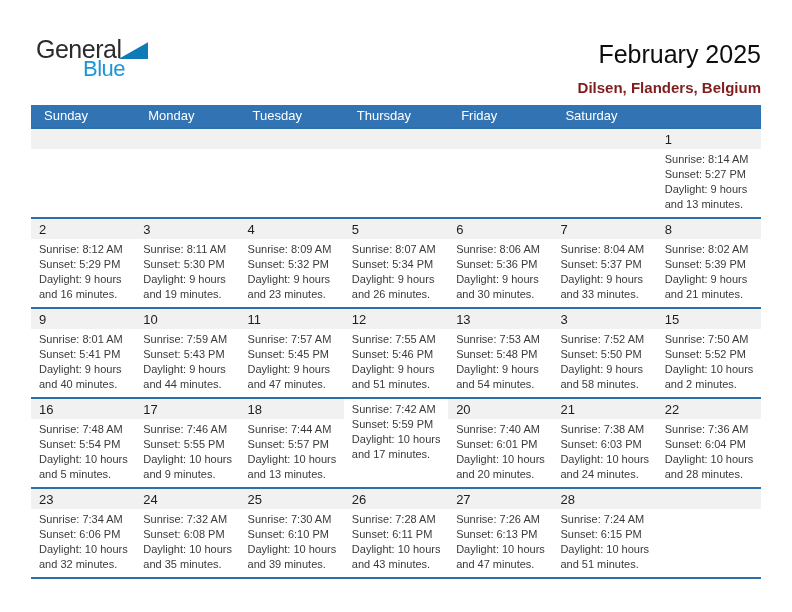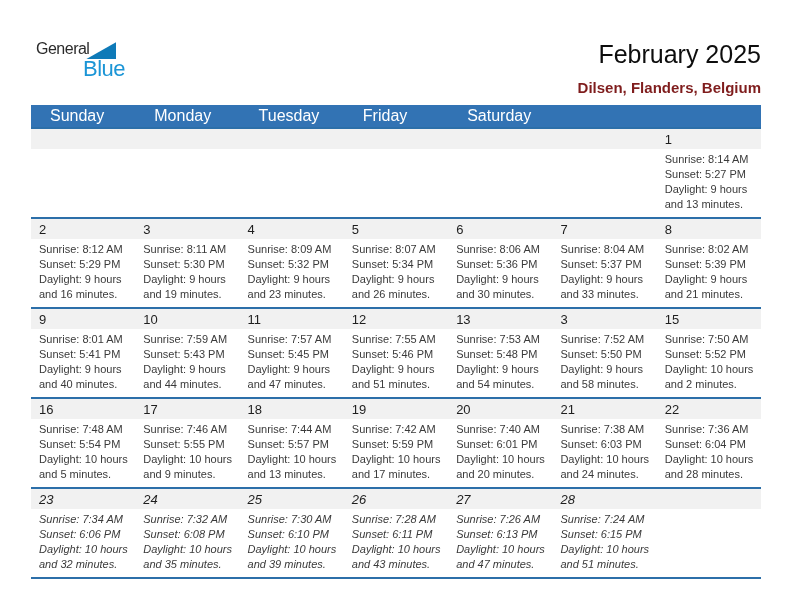--- a/index.html
+++ b/index.html
@@ -4,38 +4,38 @@
 <style>
   html,body{margin:0;padding:0;}
   body{
     width:792px;height:612px;position:relative;background:#ffffff;
     font-family:"Liberation Sans","DejaVu Sans",sans-serif;
     -webkit-font-smoothing:antialiased;
   }
   
   .logo{position:absolute;left:36px;top:38px;width:120px;}
   .logo-top{display:flex;align-items:flex-end;}
-  .logo-general{font-size:16px;letter-spacing:-0.5px;color:#2b2b2b;line-height:22px;}
+  .logo-general{font-size:25px;letter-spacing:-0.5px;color:#2b2b2b;line-height:22px;}
   .logo-tri{width:30px;height:17px;margin-left:-3px;margin-bottom:1px;
     background:var(--logo-triangle);
     clip-path:polygon(0 100%,100% 0,100% 100%);}
   .logo-blue{display:block;font-size:22px;letter-spacing:-0.5px;line-height:18px;
     color:var(--logo-blue);margin-left:47px;}
   
   .titleblock{position:absolute;right:31px;top:40px;text-align:right;}
   .page-title{font-size:25px;font-weight:400;color:#0d0d0d;line-height:28px;}
   .page-subtitle{font-size:15px;font-weight:700;color:#7f1d1d;margin-top:11px;}
   
   .calendar{position:absolute;left:31px;top:105px;width:730px;}
   .weekday-header{display:grid;grid-template-columns:repeat(7,1fr);
     background:var(--header-blue);height:22px;}
-  .weekday-cell{color:#ffffff;font-size:16px;line-height:22px;padding-left:19px;
+  .weekday-cell{color:#ffffff;font-size:13px;line-height:22px;padding-left:13px;
     overflow:hidden;white-space:nowrap;}
   .week-row{border-top:2px solid var(--row-line);height:88px;}
-  .week-row:last-child{border-bottom:2px solid var(--row-line);font-style:italic;}
+  .week-row:last-child{border-bottom:2px solid var(--row-line);}
   .week-grid{display:grid;grid-template-columns:repeat(7,1fr);height:100%;}
   .day-cell{overflow:hidden;}
   .day-number{background:var(--band-gray);height:20px;font-size:13px;color:#1e1e1e;
     padding-left:8px;line-height:21px;}
   .day-details{padding:3px 4px 0 8px;font-size:11px;line-height:15px;color:#3a3a3a;
     white-space:nowrap;}
 </style>
 </head>
 <body style="--header-blue: #3273B4; --row-line: #2C6FA9; --band-gray: #F1F1F1; --logo-blue: #1B95D6; --logo-triangle: #0E7AB8;">
 
@@ -50,20 +50,21 @@
 <div class="titleblock">
   <div class="page-title">February 2025</div>
   <div class="page-subtitle">Dilsen, Flanders, Belgium</div>
 </div>
 
 <div class="calendar">
   <div class="weekday-header">
     <div class="weekday-cell">Sunday</div>
     <div class="weekday-cell">Monday</div>
     <div class="weekday-cell">Tuesday</div>
+    <div class="weekday-cell">Thursday</div>
     <div class="weekday-cell">Friday</div>
     <div class="weekday-cell">Saturday</div>
   </div>
   <div id="weeks">
       <div class="week-row">
         <div class="week-grid">
           <div class="day-cell">
             <div class="day-number"></div>
           </div>
           <div class="day-cell">
@@ -249,21 +250,20 @@
           <div class="day-cell">
             <div class="day-number">18</div>
             <div class="day-details">
               <div>Sunrise: 7:44 AM</div>
               <div>Sunset: 5:57 PM</div>
               <div>Daylight: 10 hours</div>
               <div>and 13 minutes.</div>
             </div>
           </div>
           <div class="day-cell">
-            <div class="day-number">19</div>
             <div class="day-details">
               <div>Sunrise: 7:42 AM</div>
               <div>Sunset: 5:59 PM</div>
               <div>Daylight: 10 hours</div>
               <div>and 17 minutes.</div>
             </div>
           </div>
           <div class="day-cell">
             <div class="day-number">20</div>
             <div class="day-details">

